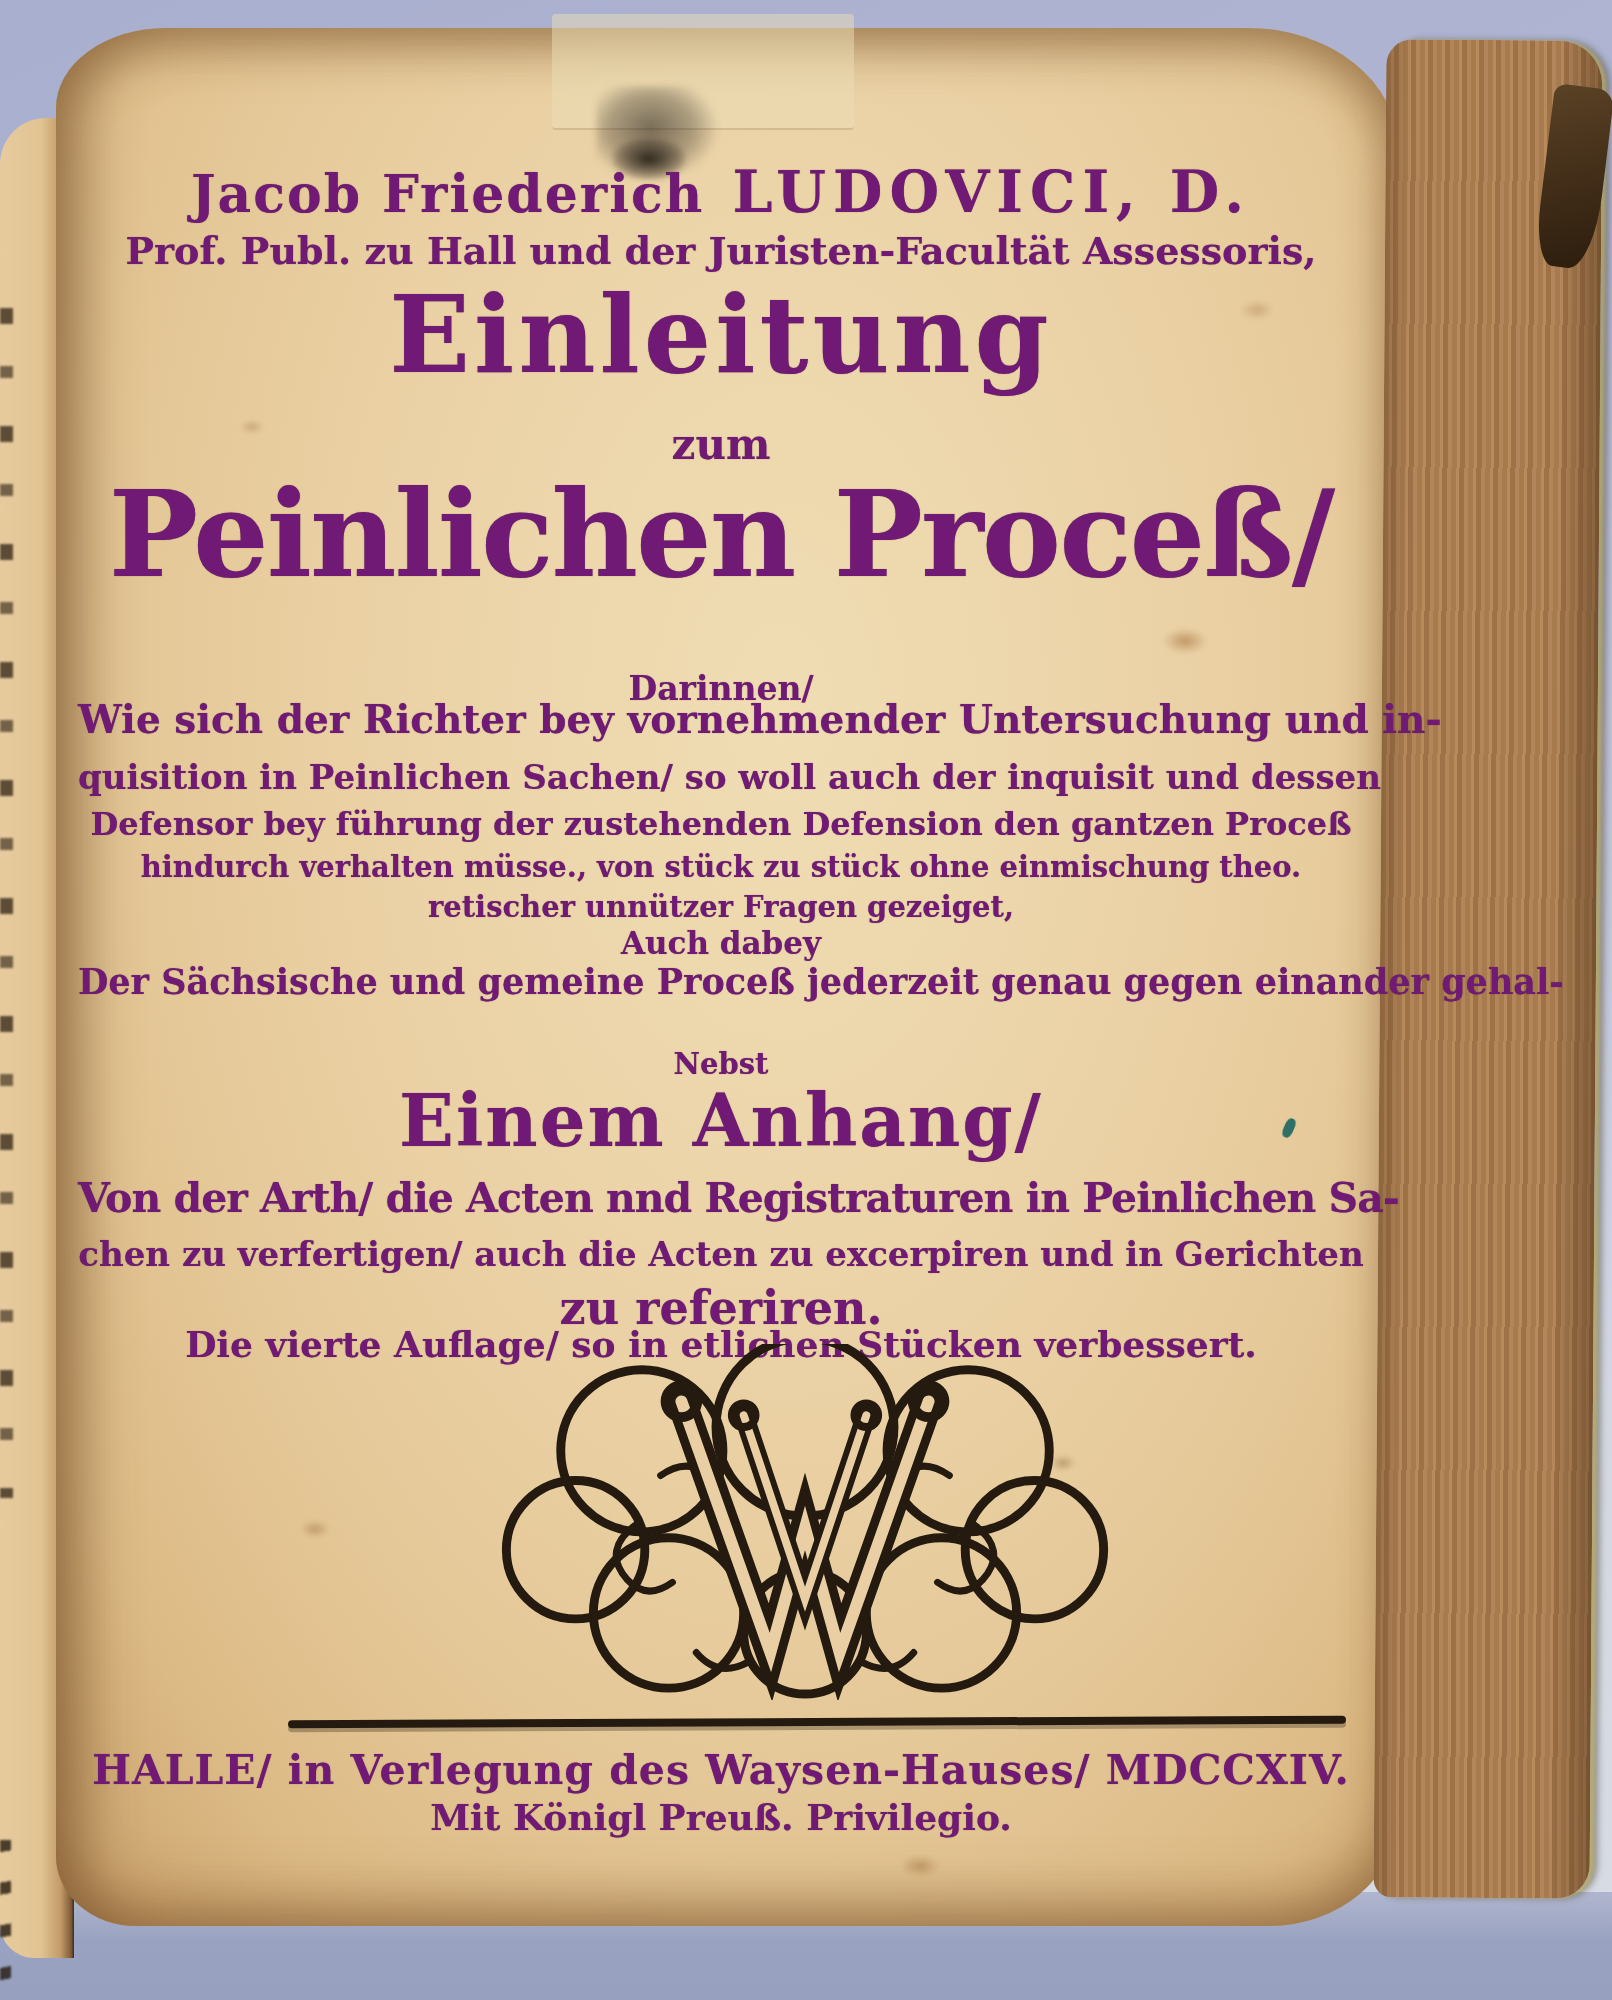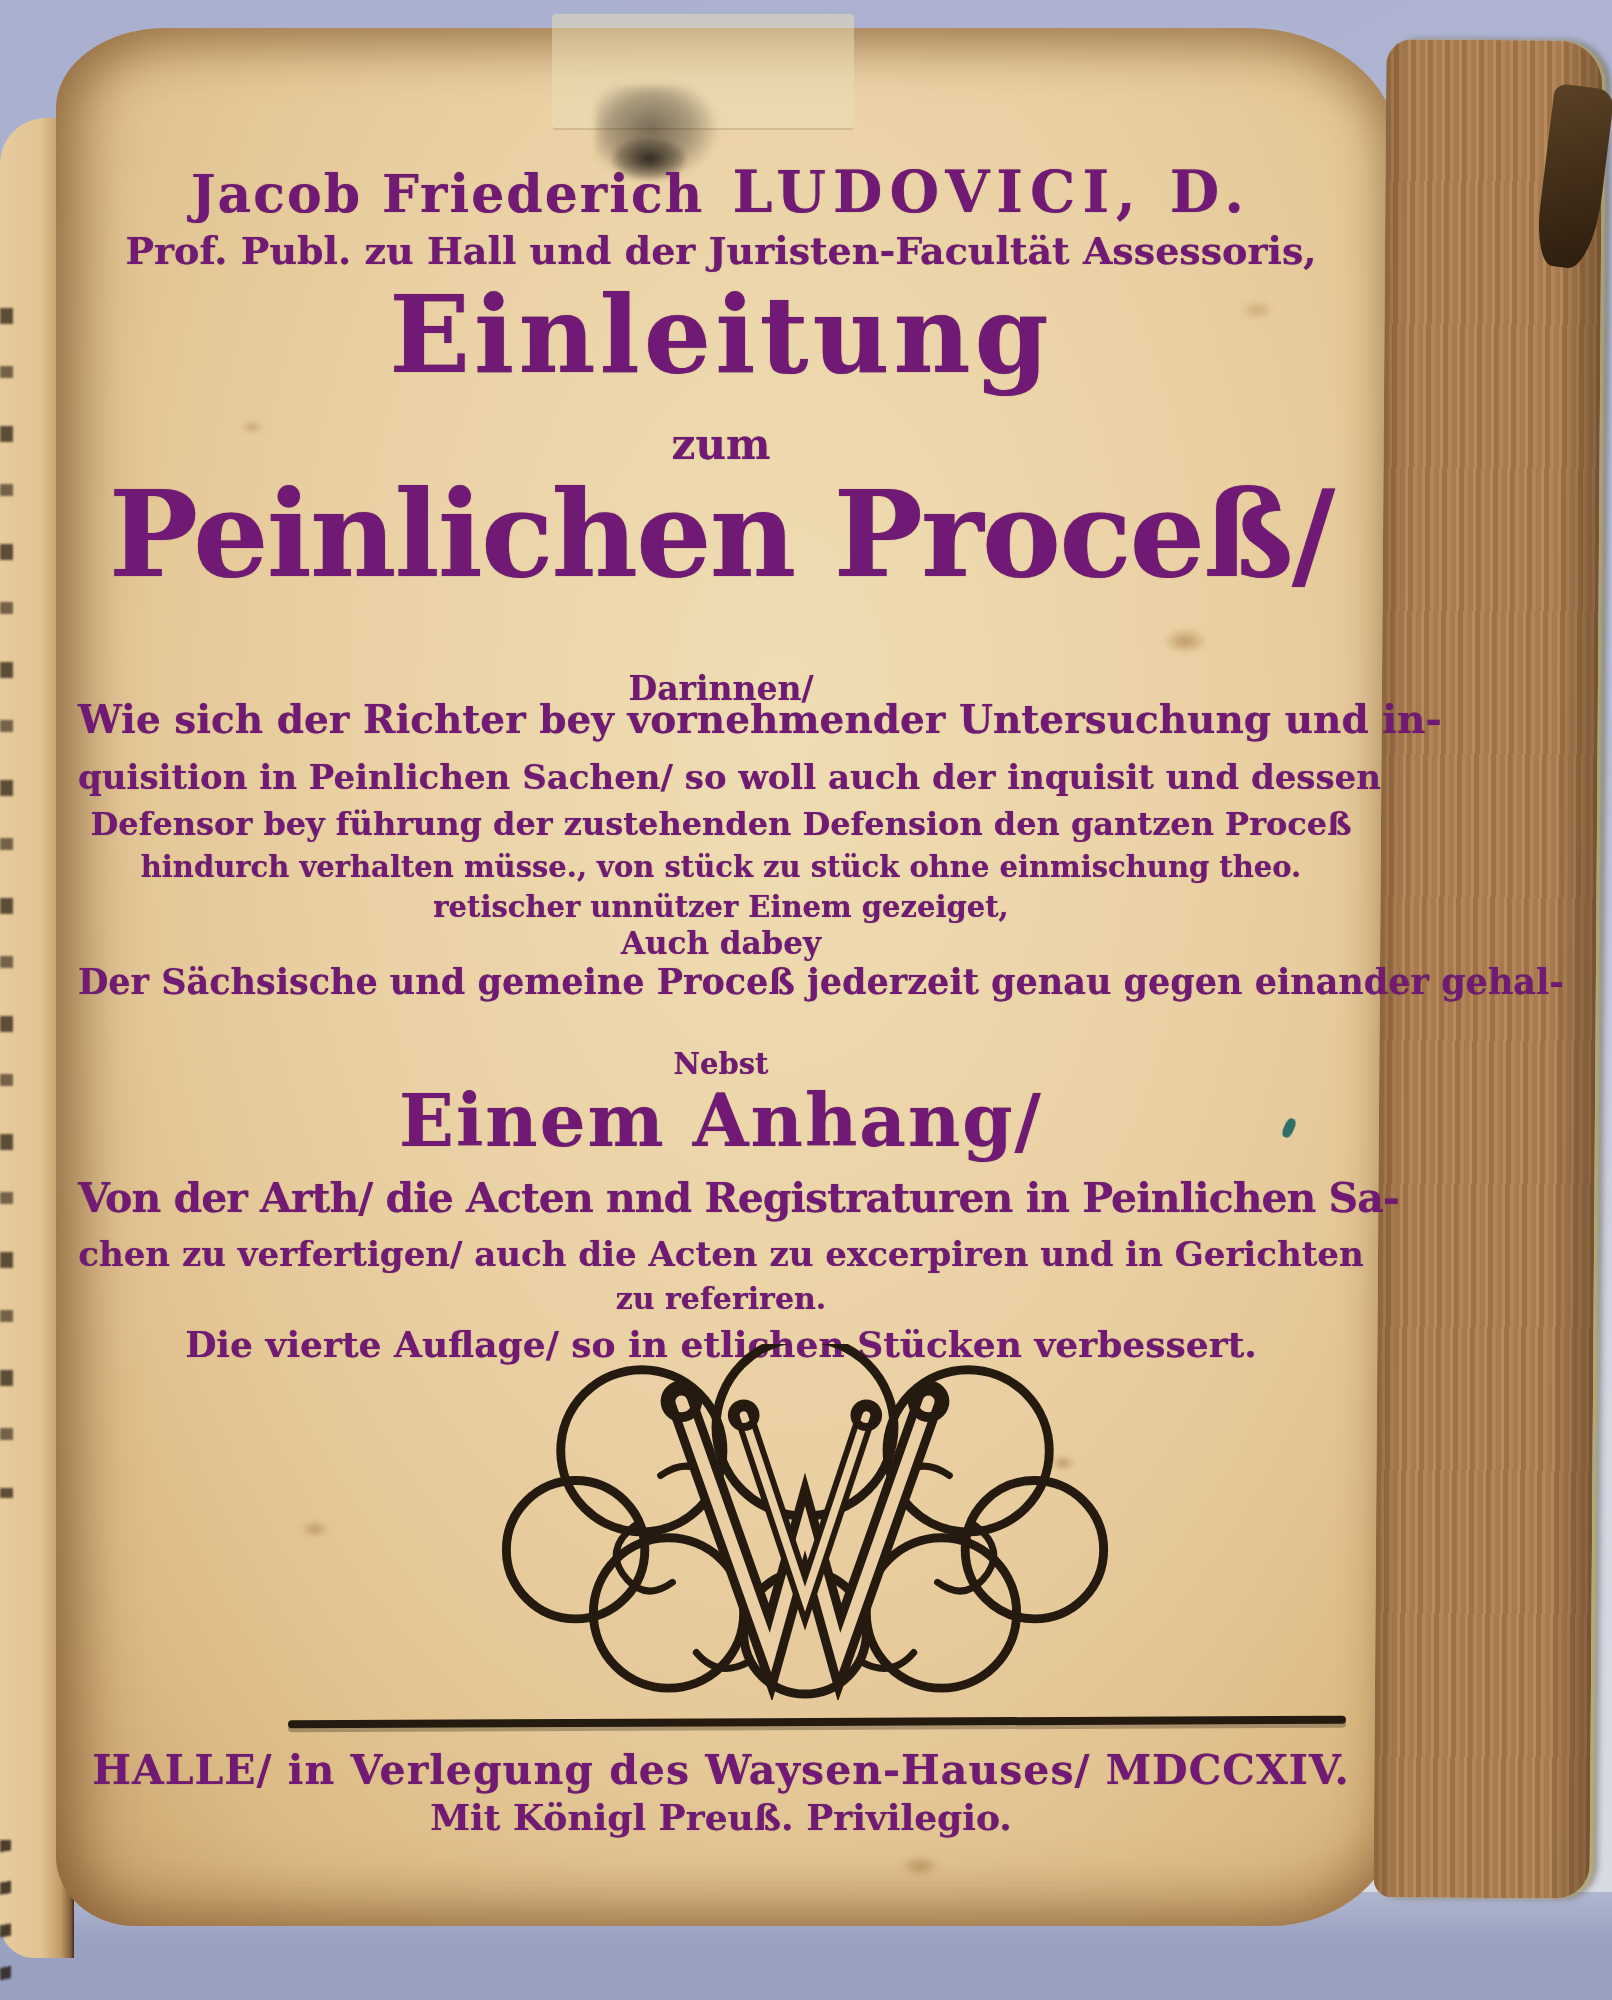--- a/index.html
+++ b/index.html
@@ -101,21 +101,21 @@
   .d3{top:805px;font-size:32px;}
   .d4{top:850px;font-size:29px;}
   .d5{top:890px;font-size:29px;}
   .auch{top:925px;font-size:31px;text-align:center;}
   .c1{top:961px;font-size:35px;}
   .c2{top:1007px;font-size:35px;}
   .nebst{top:1047px;font-size:29px;}
   .anhang{top:1078px;font-size:72px;letter-spacing:2px;}
   .a1{top:1174px;font-size:41px;letter-spacing:-1px;}
   .a2{top:1234px;font-size:34px;}
-  .a3{top:1281px;font-size:30px;}
+  .a3{top:1281px;font-size:46px;}
   .edition{top:1323px;font-size:36px;}
   .imprint{top:1746px;font-size:41px;letter-spacing:1px;}
   .privilege{top:1796px;font-size:36px;}
 
   .monogram{position:absolute;left:478px;top:1344px;width:654px;height:356px;}
   .rule{
     position:absolute;left:288px;top:1718px;width:1058px;height:8px;
     background:#241a10;border-radius:4px;transform:rotate(-.25deg);
     box-shadow:0 4px 0 rgba(36,26,16,.3);
   }
@@ -155,21 +155,21 @@
   <div class="line connector">zum</div>
 
   <div class="line subject-title">Peinlichen Proceß/</div>
 
   <div class="line darinnen">Darinnen/</div>
 
   <div class="line d1">Wie sich der Richter bey vornehmender Untersuchung und in-</div>
   <div class="line d2">quisition in Peinlichen Sachen/ so woll auch der inquisit und dessen</div>
   <div class="line d3">Defensor bey führung der zustehenden Defension den gantzen Proceß</div>
   <div class="line d4">hindurch verhalten müsse., von stück zu stück ohne einmischung theo.</div>
-  <div class="line d5">retischer unnützer Einem gezeiget,</div>
+  <div class="line d5">retischer unnützer Fragen gezeiget,</div>
 
   <div class="line auch">Auch dabey</div>
 
   <div class="line c1">Der Sächsische und gemeine Proceß jederzeit genau gegen einander gehal-</div>
 
   <div class="line nebst">Nebst</div>
 
   <div class="line anhang">Einem Anhang/</div>
 
   <div class="line a1">Von der Arth/ die Acten nnd Registraturen in Peinlichen Sa-</div>

